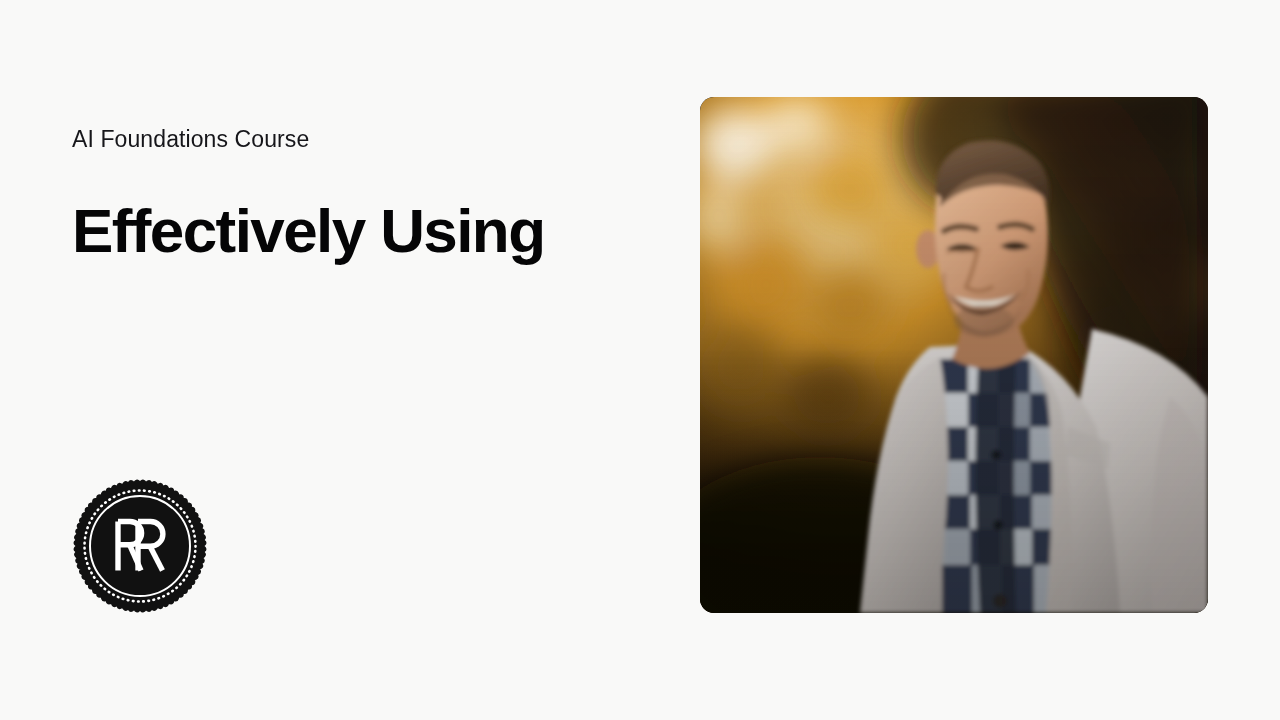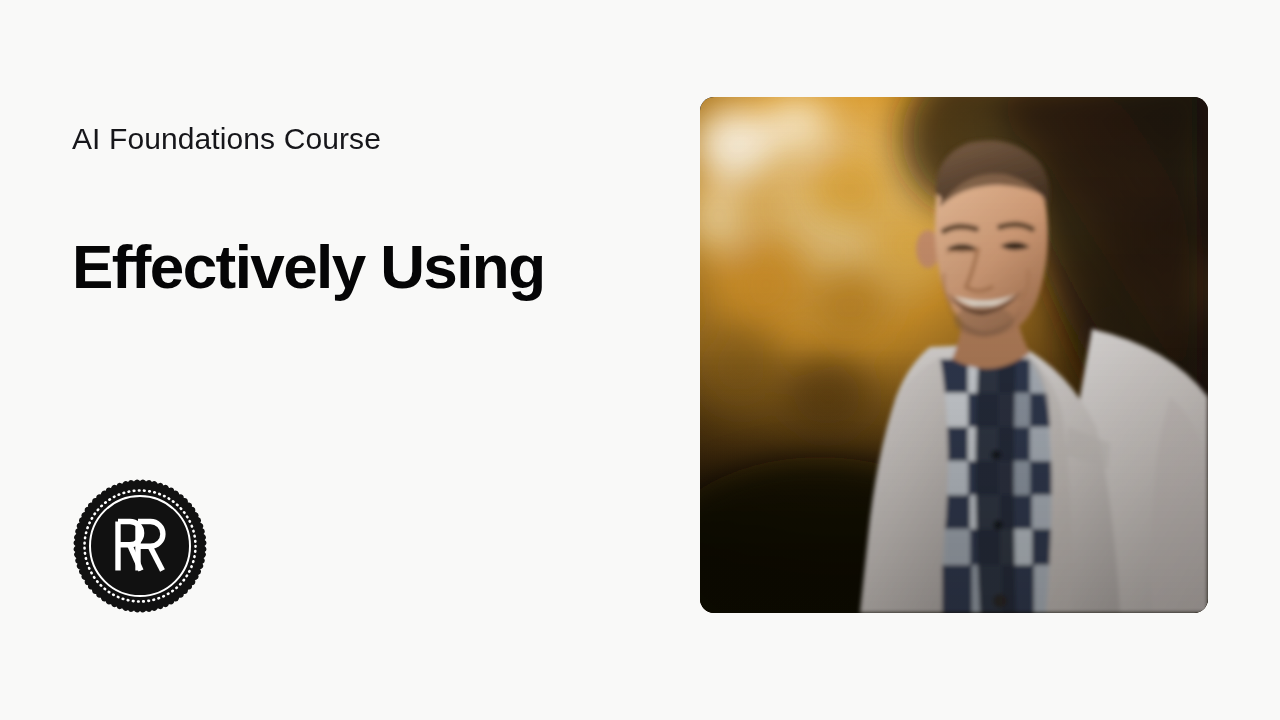--- a/index.html
+++ b/index.html
@@ -28,39 +28,38 @@
     left: 72px;
     top: 0;
     width: 600px;
     height: 720px;
   }
 
   .eyebrow {
     position: absolute;
     top: 120px;
     left: 0;
-    font-size: 30px;
+    font-size: 23px;
     line-height: 38px;
     font-weight: 400;
     letter-spacing: 0.1px;
     color: #16161a;
     white-space: nowrap;
   }
 
   .headline {
     position: absolute;
     top: 192px;
     left: 0;
     width: 620px;
     font-size: 62px;
     line-height: 78px;
     font-weight: 700;
     letter-spacing: -1.6px;
     color: #050506;
-    margin-top: 36px;
   }
   .headline .hl-line {
     display: block;
     white-space: nowrap;
   }
 
   
   .logo-badge {
     position: absolute;
     left: 72px;

